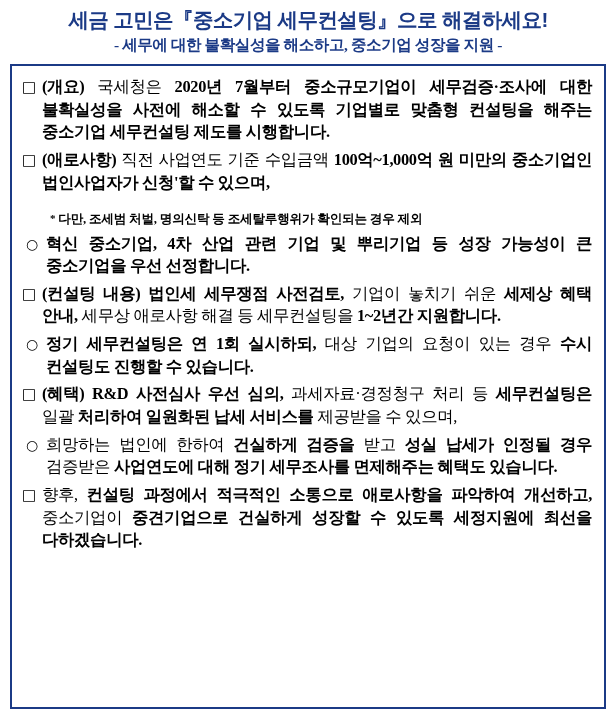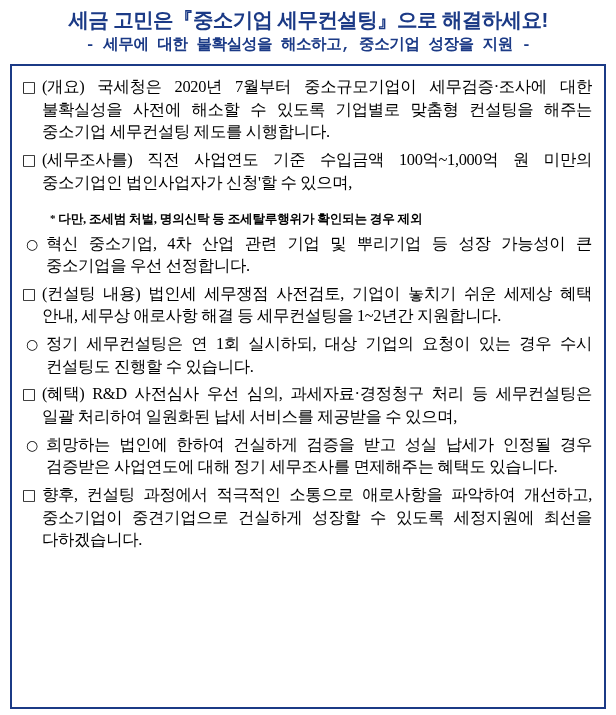--- a/index.html
+++ b/index.html
@@ -27,21 +27,21 @@
   .title {
     font-family: "Liberation Sans", sans-serif;
     font-weight: bold;
     font-size: 20.5px;
     color: #1b3a86;
     letter-spacing: -0.6px;
     line-height: 1.15;
     white-space: nowrap;
   }
   .subtitle {
-    font-family: Liberation Mono, monospace;
+    font-family: Liberation Serif, serif;
     font-weight: bold;
     font-size: 15.5px;
     color: #1b3a86;
     letter-spacing: -0.4px;
     margin-top: 4px;
     line-height: 1.2;
     white-space: nowrap;
   }
   .body-box {
     position: absolute;
@@ -78,21 +78,21 @@
   }
   .content {
     flex: 1 1 auto;
     font-size: 16.4px;
     line-height: 1.38;
     letter-spacing: -0.35px;
     text-align: justify;
     word-break: keep-all;
   }
   .content b {
-    font-weight: normal;
+    font-weight: bold;
   }
   .note {
     font-size: 12.6px;
     letter-spacing: -0.2px;
     line-height: 1.3;
     padding-left: 8px;
     margin-top: 17px;
     font-weight: bold;
   }
   .note .star {
@@ -114,21 +114,21 @@
   </div>
 
   <div class="body-box">
     <div id="items-host">
         <div class="item">
           <div class="bullet sq">□</div>
           <div class="content"><b>(개요)</b> 국세청은 <b>2020년 7월부터 중소규모기업이 세무검증·조사에 대한 불확실성을 사전에 해소할 수 있도록 기업별로 맞춤형 컨설팅을 해주는 중소기업 세무컨설팅 제도를 시행합니다.</b></div>
         </div>
         <div class="item">
           <div class="bullet sq">□</div>
-          <div class="content"><b>(세무조사를)</b> 직전 사업연도 기준 수입금액 <b>100억~1,000억 원 미만의 중소기업인 법인사업자가 신청'할 수 있으며,</b><div class="note"><span class="star">*</span> 다만, 조세범 처벌, 명의신탁 등 조세탈루행위가 확인되는 경우 제외</div></div>
+          <div class="content"><b>(애로사항)</b> 직전 사업연도 기준 수입금액 <b>100억~1,000억 원 미만의 중소기업인 법인사업자가 신청'할 수 있으며,</b><div class="note"><span class="star">*</span> 다만, 조세범 처벌, 명의신탁 등 조세탈루행위가 확인되는 경우 제외</div></div>
         </div>
         <div class="item sub-item">
           <div class="bullet ci">○</div>
           <div class="content"><b>혁신 중소기업, 4차 산업 관련 기업 및 뿌리기업 등 성장 가능성이 큰 중소기업을 우선 선정합니다.</b></div>
         </div>
         <div class="item">
           <div class="bullet sq">□</div>
           <div class="content"><b>(컨설팅 내용) 법인세 세무쟁점 사전검토,</b> 기업이 놓치기 쉬운 <b>세제상 혜택 안내,</b> 세무상 애로사항 해결 등 세무컨설팅을 <b>1~2년간 지원합니다.</b></div>
         </div>
         <div class="item sub-item">

